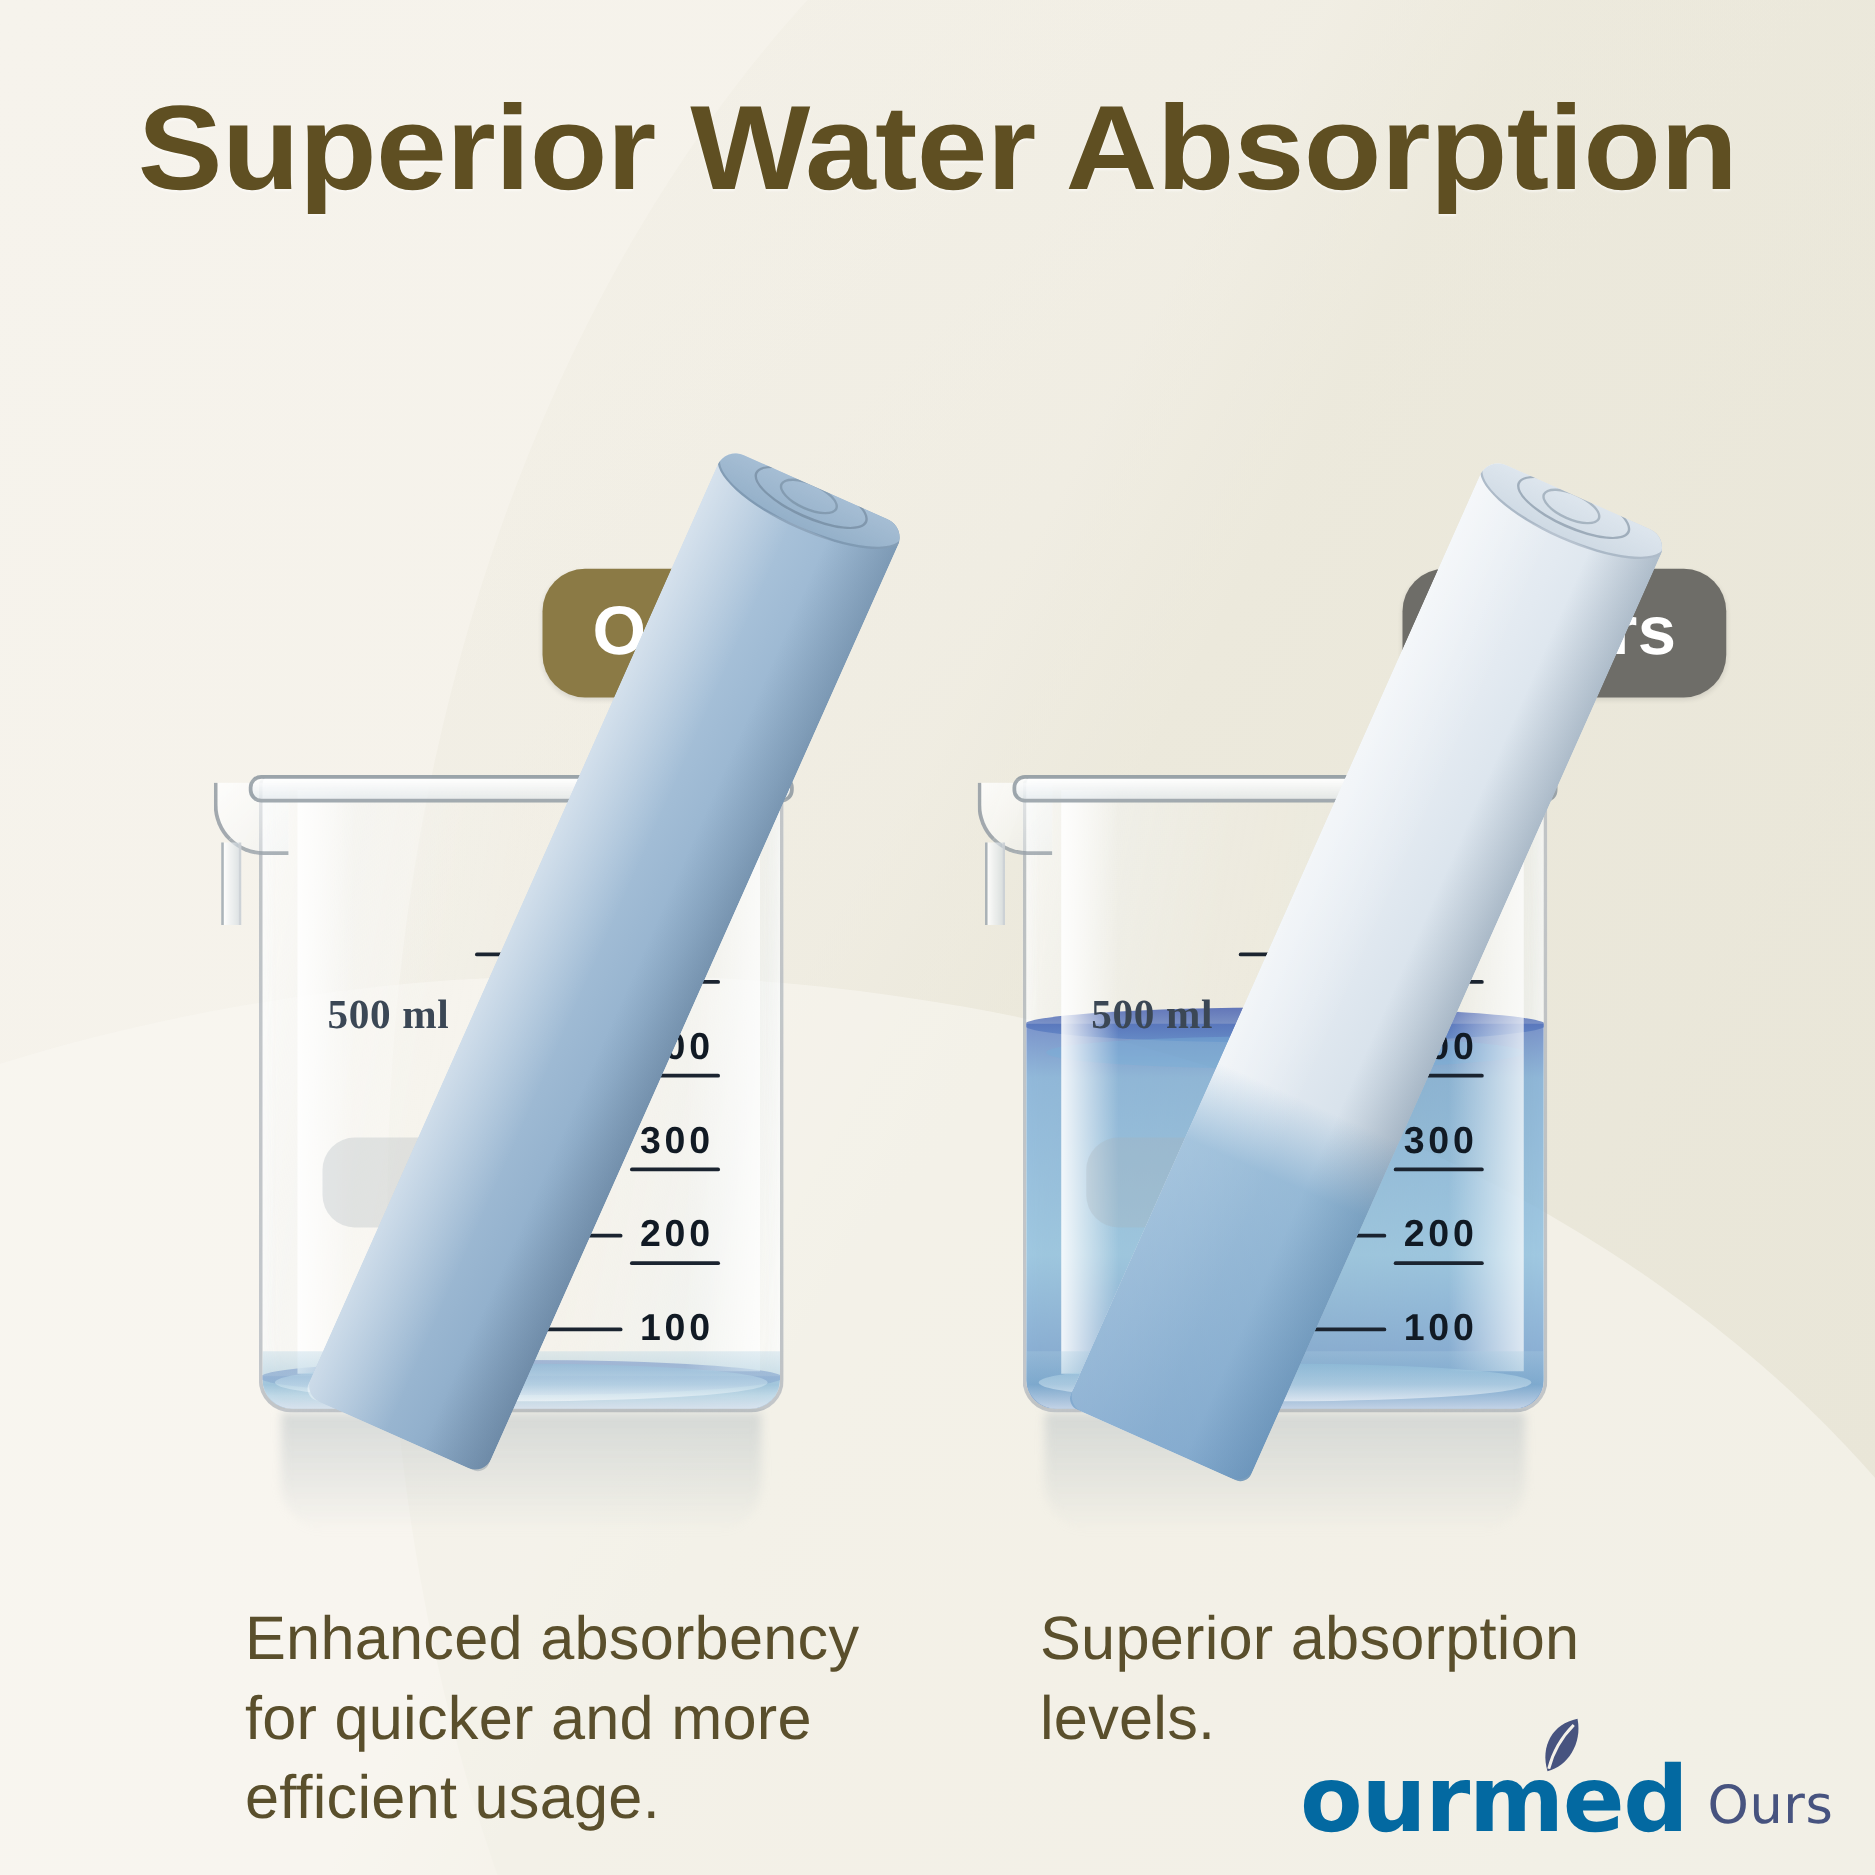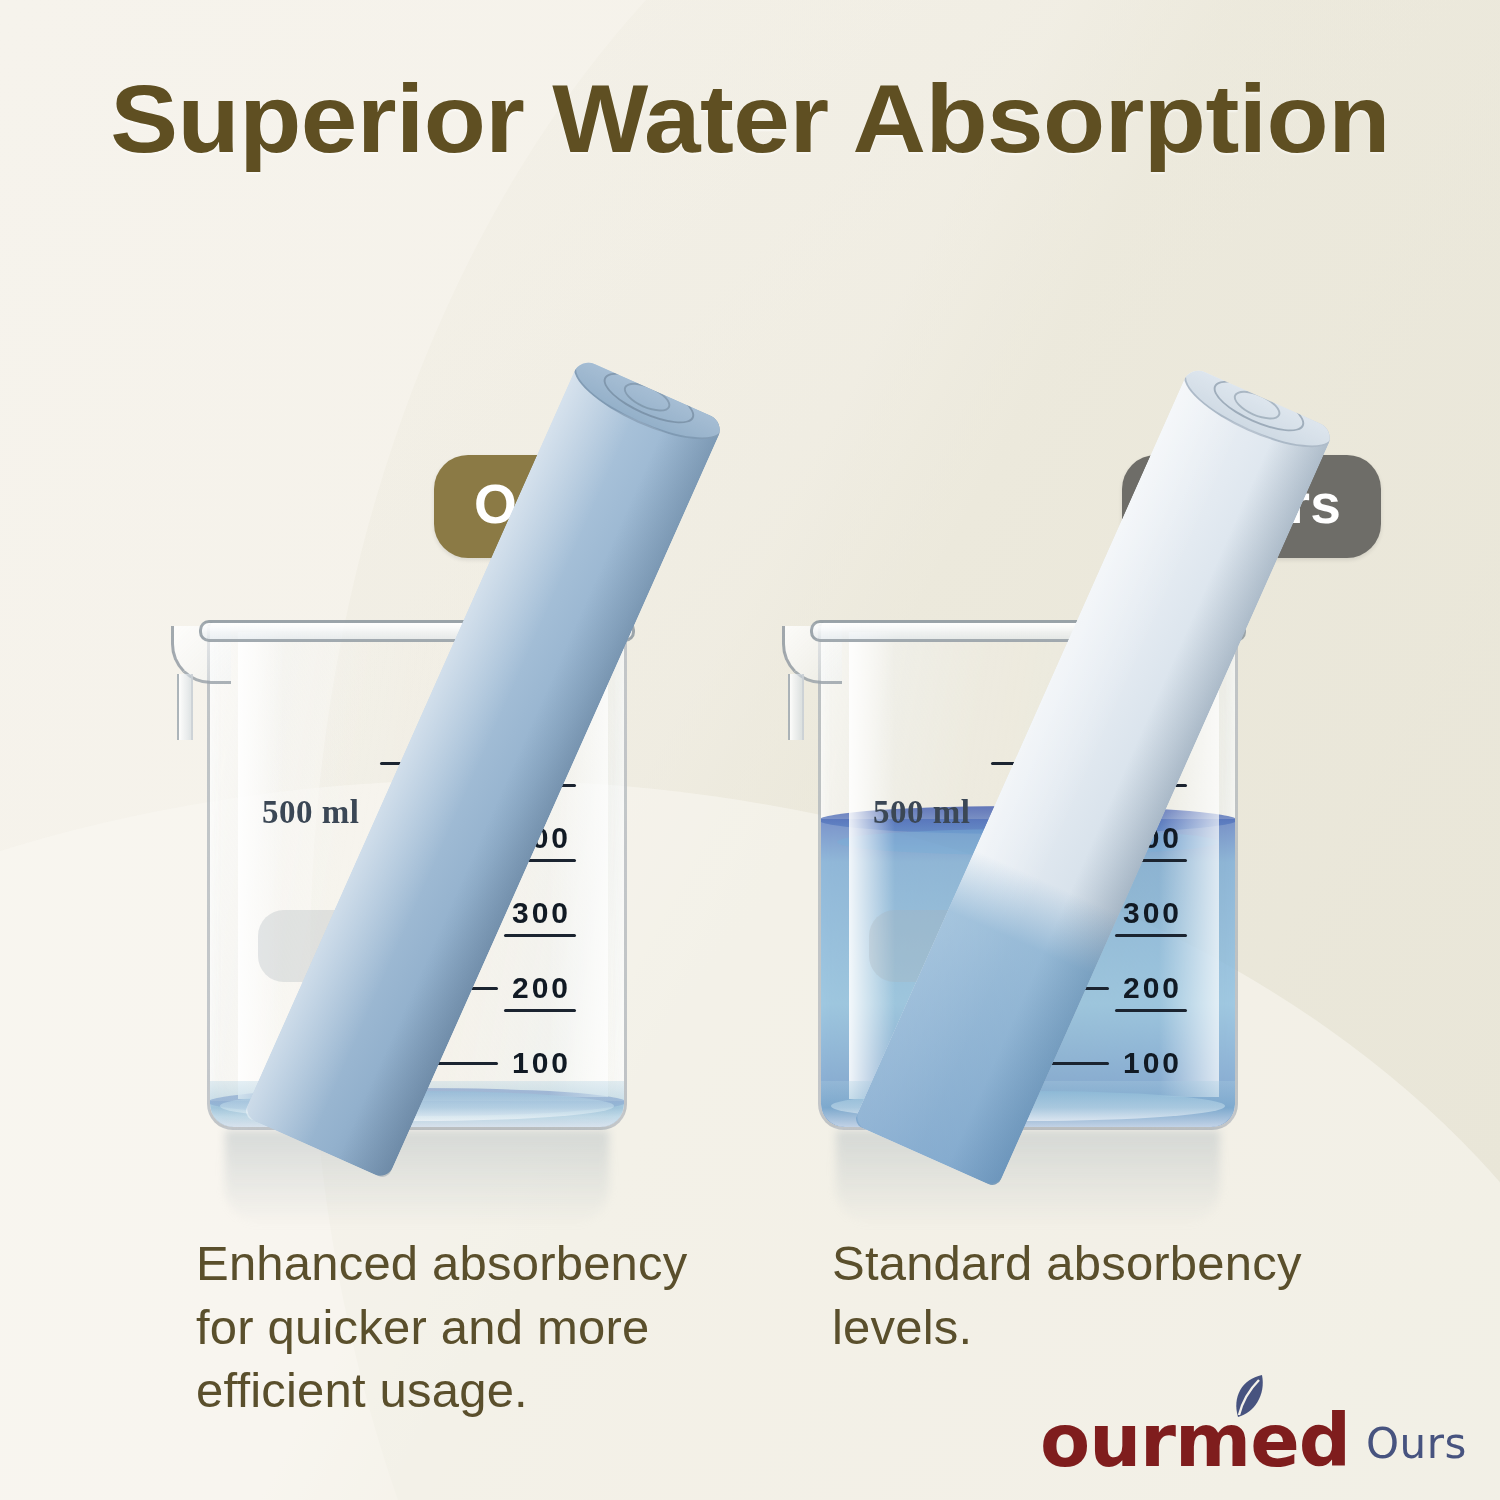--- a/index.html
+++ b/index.html
@@ -249,32 +249,33 @@
 
   
   .caption{
     position:absolute;
     font-family:"Liberation Sans",sans-serif;
     font-weight:400;
     font-size:49px;
     line-height:1.30;
     color:#5a4f2c;
     letter-spacing:.2px;
+    margin-top:48px;
   }
   .caption.l{ left:196px; top:1232px; width:560px; }
   .caption.r{ left:832px; top:1232px; width:520px; }
 
   
   .logo{ position:absolute; left:1040px; top:1378px; height:96px; display:flex; align-items:flex-end; }
   .logo-mark{ position:relative; display:flex; align-items:flex-end; }
   .logo-word{
     font-family:"DejaVu Sans","Liberation Sans",sans-serif;
     font-weight:700;
     font-size:73px;
-    color:#7f1d1d;
+    color:#0369a1;
     letter-spacing:-1px;
     line-height:.92;
   }
   .logo-life{
     font-family:"DejaVu Sans","Liberation Sans",sans-serif;
     font-weight:400;
     font-size:42px;
     color:#47537f;
     margin-left:16px;
     margin-bottom:6px;
@@ -423,21 +424,21 @@
       <div class="shine"></div>
       <div class="shade"></div>
       <div class="submerged" style="height:300px"></div>
       <div class="cap"></div>
       <div class="cap-in1"></div>
       <div class="cap-in2"></div>
     </div>
 
     <div class="badge badge-others" style="left:372px">Others</div>
 
-    <div class="caption r" style="left:82px">Standard absorbency levels.</div>
+    <div class="caption r" style="left:82px">Superior absorption levels.</div>
   </div>
 
   <div class="logo">
     <div class="logo-mark">
       <span class="logo-word">ourmed</span>
       <svg class="leaf" viewBox="0 0 40 52">
         <path d="M34 2 C14 6 4 24 10 44 C26 40 38 22 34 2 Z" fill="#47537f"></path>
         <path d="M31 7 C20 18 14 30 11 42" stroke="#f4f1e9" stroke-width="2.4" fill="none"></path>
       </svg>
     </div>

